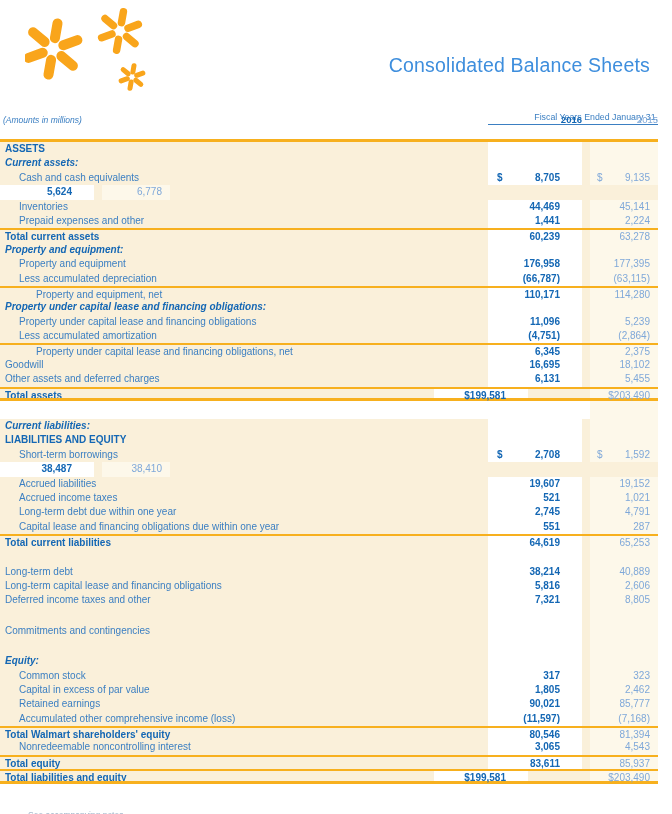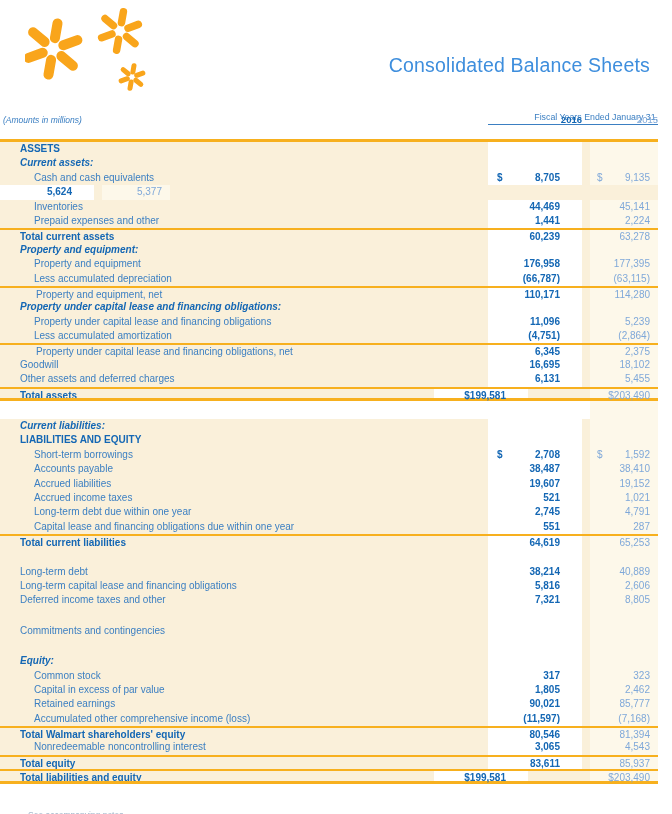--- a/index.html
+++ b/index.html
@@ -33,22 +33,22 @@
   .amounts-note{flex:1;font-size:8.5px;font-style:italic;color:var(--blue-mid);padding-left:3px;}
   .col-h{font-size:9.5px;text-align:right;}
   .c16h{width:94px;font-weight:bold;color:var(--blue-dark);}
   .c15h{width:68px;color:var(--blue-light);}
   .cols-row .sp{width:8px;}
 
   
   .row{display:flex;height:14.4px;line-height:14.4px;font-size:10px;background:var(--cream);}
   .row.gap-white{background:#fff;height:18px;}
   .row.blankrow{height:16px;}
-  .lbl{flex:1;color:var(--blue-mid);padding-left:20px;white-space:nowrap;overflow:hidden;}
-  .ind1{padding-left:34px;}
+  .lbl{flex:1;color:var(--blue-mid);padding-left:5px;white-space:nowrap;overflow:hidden;}
+  .ind1{padding-left:19px;}
   .ind2{padding-left:36px;}
   .c16{width:94px;background:#fff;text-align:right;padding-right:22px;color:var(--blue-dark);
        font-weight:bold;position:relative;}
   .c15{width:68px;background:var(--cream2);text-align:right;padding-right:8px;
        color:var(--blue-light);position:relative;}
   .sp{width:8px;}
   .c16 .dollar{position:absolute;left:9px;}
   .c15 .dollar{position:absolute;left:7px;font-weight:normal;}
   .row.header .lbl{font-weight:bold;color:var(--blue-dark);}
   .row.subhead .lbl{font-weight:bold;font-style:italic;color:var(--blue-dark);}
@@ -118,21 +118,21 @@
         </div>
         <div class="row">
           <div class="lbl ind1">Cash and cash equivalents</div>
           <div class="c16"><span class="dollar">$</span><span>8,705</span></div>
           <div class="sp"></div>
           <div class="c15"><span class="dollar">$</span><span>9,135</span></div>
         </div>
         <div class="row">
           <div class="c16"><span>5,624</span></div>
           <div class="sp"></div>
-          <div class="c15"><span>5,377</span></div>
+          <div class="c15"><span>6,778</span></div>
         </div>
         <div class="row">
           <div class="lbl ind1">Inventories</div>
           <div class="c16"><span>44,469</span></div>
           <div class="sp"></div>
           <div class="c15"><span>45,141</span></div>
         </div>
         <div class="row">
           <div class="lbl ind1">Prepaid expenses and other</div>
           <div class="c16"><span>1,441</span></div>
@@ -229,21 +229,20 @@
           <div class="sp"></div>
           <div class="c15"></div>
         </div>
         <div class="row">
           <div class="lbl ind1">Short-term borrowings</div>
           <div class="c16"><span class="dollar">$</span><span>2,708</span></div>
           <div class="sp"></div>
           <div class="c15"><span class="dollar">$</span><span>1,592</span></div>
         </div>
         <div class="row">
-          <div class="lbl ind1">Accounts payable</div>
           <div class="c16"><span>38,487</span></div>
           <div class="sp"></div>
           <div class="c15"><span>38,410</span></div>
         </div>
         <div class="row">
           <div class="lbl ind1">Accrued liabilities</div>
           <div class="c16"><span>19,607</span></div>
           <div class="sp"></div>
           <div class="c15"><span>19,152</span></div>
         </div>

